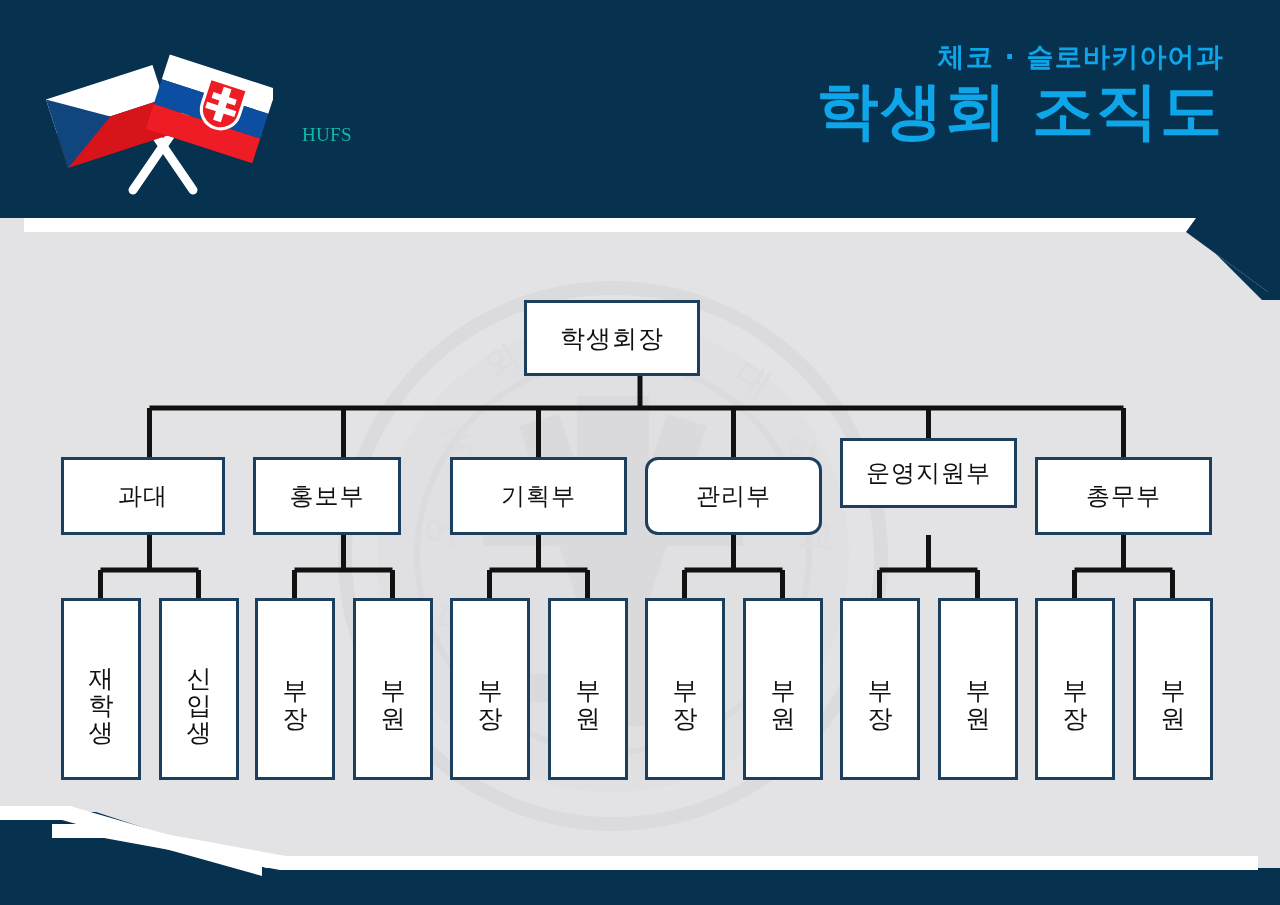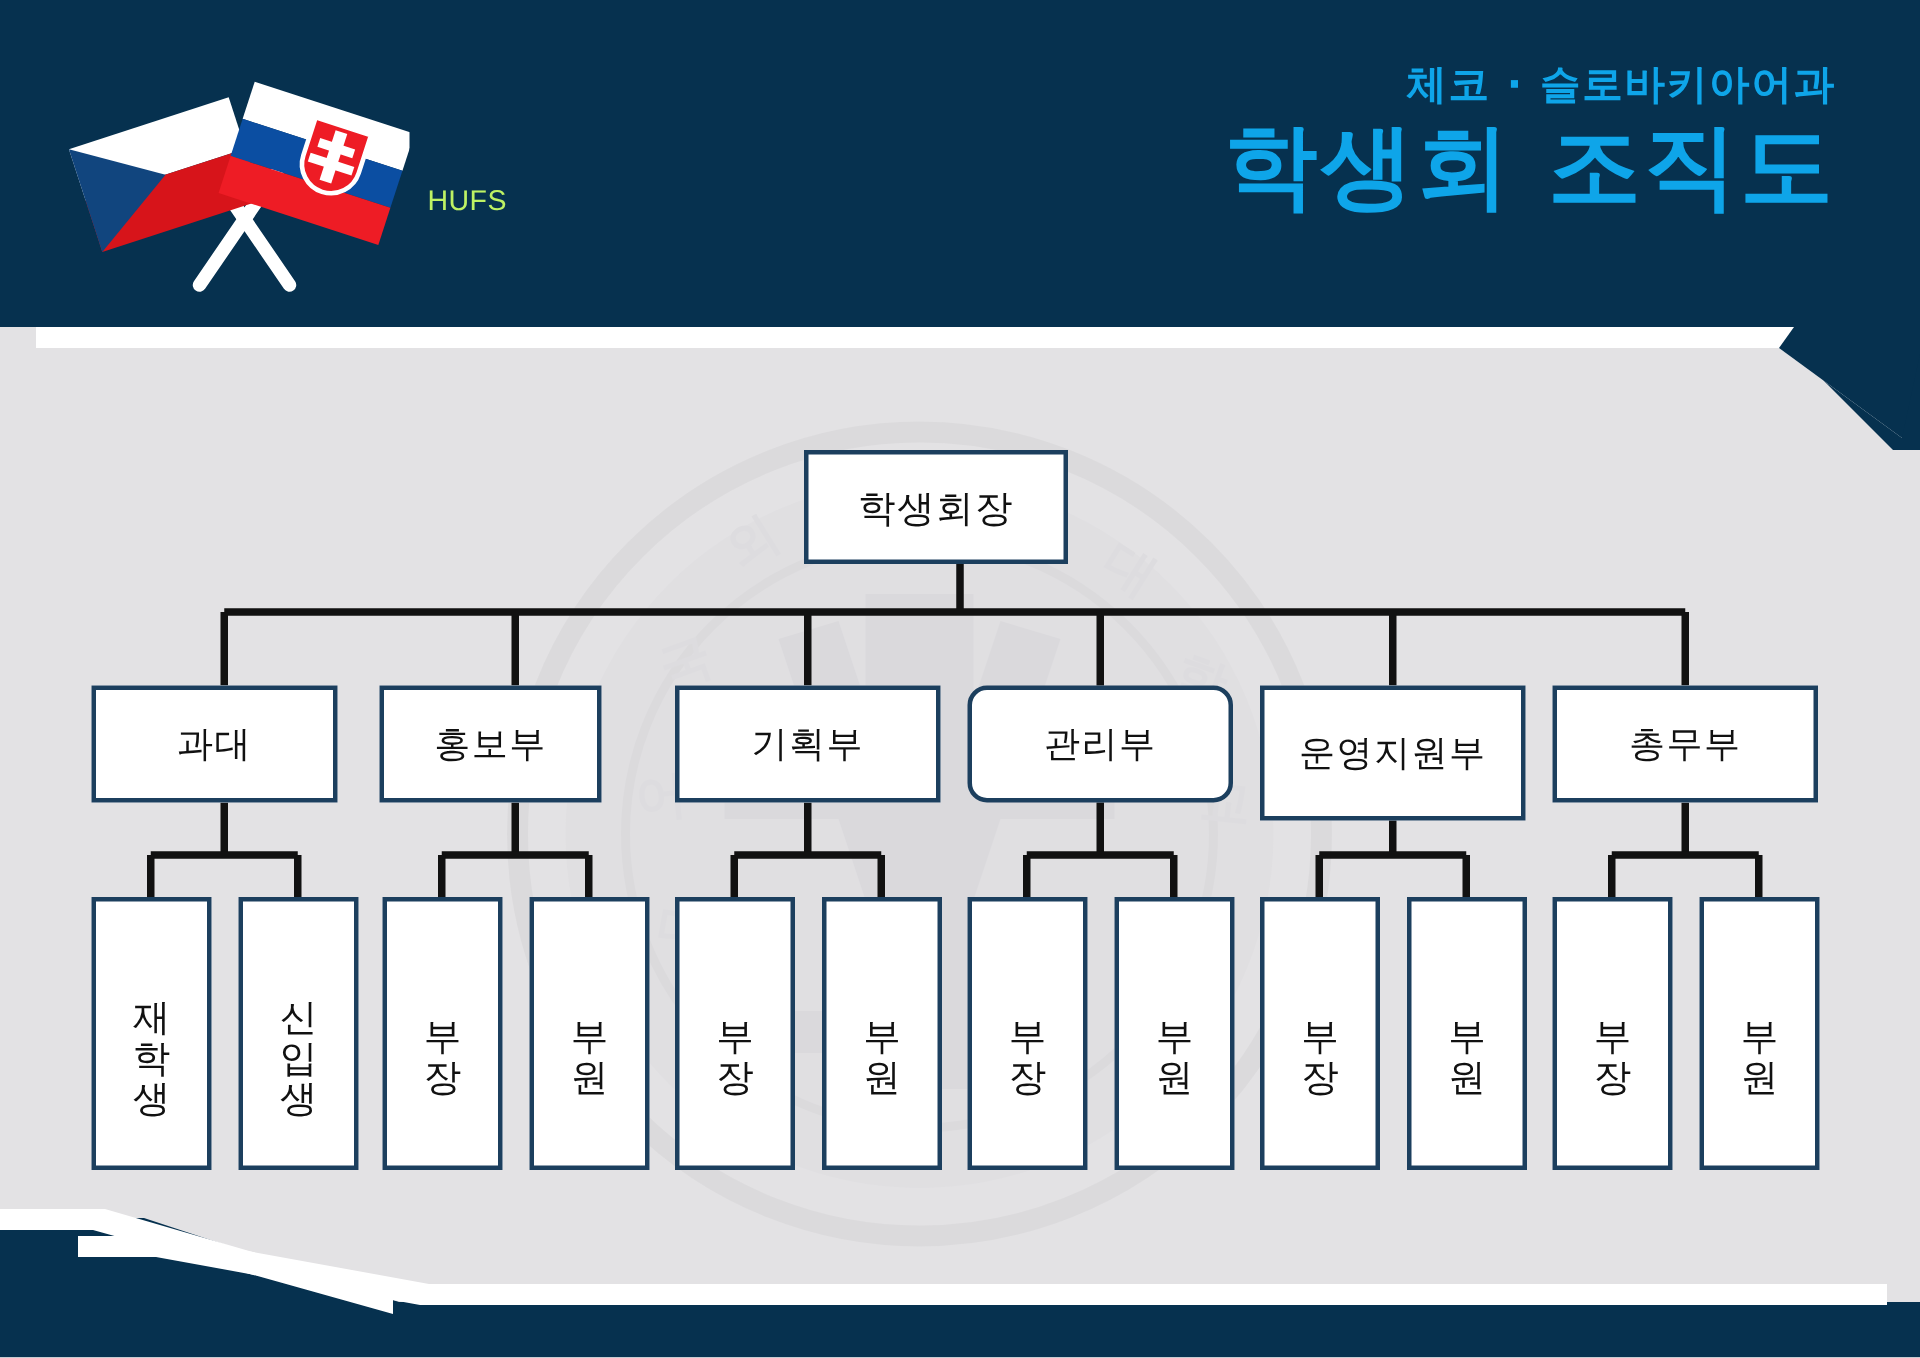--- a/index.html
+++ b/index.html
@@ -20,23 +20,23 @@
     opacity:.55;pointer-events:none;
   }
 
   
   .header{
     position:absolute;left:0;top:0;width:1280px;height:218px;
     background:#06314f;
   }
   .flags{position:absolute;left:45px;top:50px;width:228px;height:148px;}
   .brand{
-    position:absolute;left:285px;top:122px;
-    color:#bef264;
-    font-family:Liberation Sans, sans-serif;
+    position:absolute;left:302px;top:122px;
+    color:#14b8a6;
+    font-family:Liberation Serif, serif;
     line-height:1.33;
   }
   .brand .line1{font-size:19px;letter-spacing:.3px;}
   .brand .line2{font-size:21px;letter-spacing:.2px;}
 
   .title-wrap{
     position:absolute;right:56px;top:42px;
     text-align:right;color:#0ea5e9;
   }
   .title-sub{
@@ -178,21 +178,21 @@
         <line x1="879.5" y1="570" x2="977.5" y2="570" stroke="#111111" stroke-width="5"></line>
         <line x1="879.5" y1="570" x2="879.5" y2="598" stroke="#111111" stroke-width="5"></line>
         <line x1="977.5" y1="570" x2="977.5" y2="598" stroke="#111111" stroke-width="5"></line>
         <line x1="1123.5" y1="408" x2="1123.5" y2="457" stroke="#111111" stroke-width="5"></line>
         <line x1="1123.5" y1="535" x2="1123.5" y2="570" stroke="#111111" stroke-width="5"></line>
         <line x1="1074.5" y1="570" x2="1172.5" y2="570" stroke="#111111" stroke-width="5"></line>
         <line x1="1074.5" y1="570" x2="1074.5" y2="598" stroke="#111111" stroke-width="5"></line>
         <line x1="1172.5" y1="570" x2="1172.5" y2="598" stroke="#111111" stroke-width="5"></line>
       </svg>
     <div id="nodes">
-        <div class="node root" style="left: 536px; top: 300px; width: 176px; height: 76px;">
+        <div class="node root" style="left: 524px; top: 300px; width: 176px; height: 76px;">
           <span>학생회장</span>
         </div>
         <div class="node dept" style="left: 61px; top: 457px; width: 164px; height: 78px;">
           <span>과대</span>
         </div>
         <div class="node leaf" style="left: 60.5px; top: 598px; width: 80px; height: 182px;">
           <span>재학생</span>
         </div>
         <div class="node leaf" style="left: 158.5px; top: 598px; width: 80px; height: 182px;">
           <span>신입생</span>
@@ -217,21 +217,21 @@
         </div>
         <div class="node dept" style="left: 645px; top: 457px; width: 177px; height: 78px; border-radius: 13px;">
           <span>관리부</span>
         </div>
         <div class="node leaf" style="left: 644.5px; top: 598px; width: 80px; height: 182px;">
           <span>부장</span>
         </div>
         <div class="node leaf" style="left: 742.5px; top: 598px; width: 80px; height: 182px;">
           <span>부원</span>
         </div>
-        <div class="node dept" style="left: 840px; top: 457px; width: 177px; height: 90px;">
+        <div class="node dept" style="left: 840px; top: 438px; width: 177px; height: 70px;">
           <span>운영지원부</span>
         </div>
         <div class="node leaf" style="left: 839.5px; top: 598px; width: 80px; height: 182px;">
           <span>부장</span>
         </div>
         <div class="node leaf" style="left: 937.5px; top: 598px; width: 80px; height: 182px;">
           <span>부원</span>
         </div>
         <div class="node dept" style="left: 1035px; top: 457px; width: 177px; height: 78px; font-family: Liberation Serif, serif;">
           <span>총무부</span>

